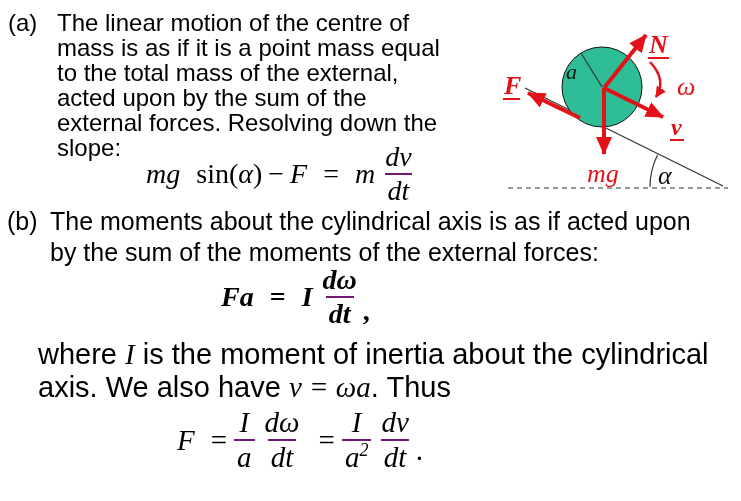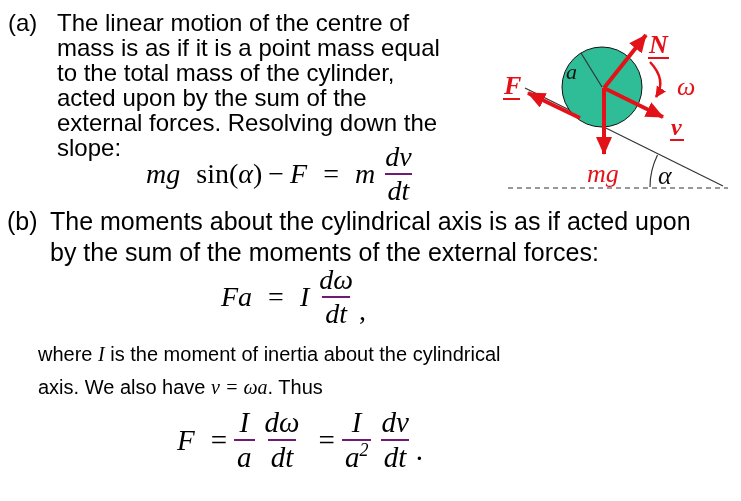--- a/index.html
+++ b/index.html
@@ -11,27 +11,27 @@
   .abs{position:absolute;}
   .part{display:flex;align-items:flex-start;white-space:nowrap;}
   .marker{flex:none;}
   
   .part-a{left:8px;top:10px;font-size:24px;line-height:25px;}
   .part-a .marker{width:49px;}
   
   .part-b{left:7px;top:206px;font-size:25px;line-height:31px;}
   .part-b .marker{width:43px;}
   
-  .where{left:38px;top:338px;font-size:20px;line-height:33px;white-space:nowrap;}
+  .where{left:38px;top:338px;font-size:29px;line-height:33px;white-space:nowrap;}
   .ser{font-family:"Liberation Serif",serif;font-style:italic;}
   
   .eq{position:absolute;display:flex;align-items:center;
       font-family:"Liberation Serif",serif;font-style:italic;color:#000;}
   .eq-a{left:146px;top:143px;font-size:28px;}
-  .eq-b{left:221px;top:266px;font-size:28px;}
+  .eq-b{left:221px;top:266px;font-size:28px;font-weight:bold;}
   .eq-c{left:177px;top:408px;font-size:29px;}
   .rm{font-style:normal;}
   .sp6{margin-left:6px;}
   .sp8{margin-left:16px;}
   .frac{display:inline-flex;flex-direction:column;align-items:center;text-align:right;margin-left:7px;}
   .frac .num{line-height:1.0;padding:0 3px 2px 3px;}
   .frac .den{line-height:1.0;padding:2px 3px 0 3px;border-top:2px solid #701a75;}
   .low{transform:translateY(0.5em);margin-left:3px;}
   .low2{transform:translateY(0.35em);margin-left:4px;}
   sup.s2{font-size:0.62em;vertical-align:super;line-height:0;}
@@ -48,21 +48,21 @@
   .disc{fill:var(--disc);stroke:#111;stroke-width:1;}
 </style>
 </head>
 <body style="--red: #e31219; --disc: #2ebd96;">
 
 <section class="part part-a abs">
   <span class="marker">(a)</span>
   <div>
     <div>The linear motion of the centre of</div>
     <div>mass is as if it is a point mass equal</div>
-    <div>to the total mass of the cylinder,</div>
+    <div>to the total mass of the external,</div>
     <div>acted upon by the sum of the</div>
     <div>external forces. Resolving down the</div>
     <div>slope:</div>
   </div>
 </section>
 
 <div class="eq eq-a">
   <span>mg</span>
   <span class="rm sp8">sin(</span>
   <span>α</span>

